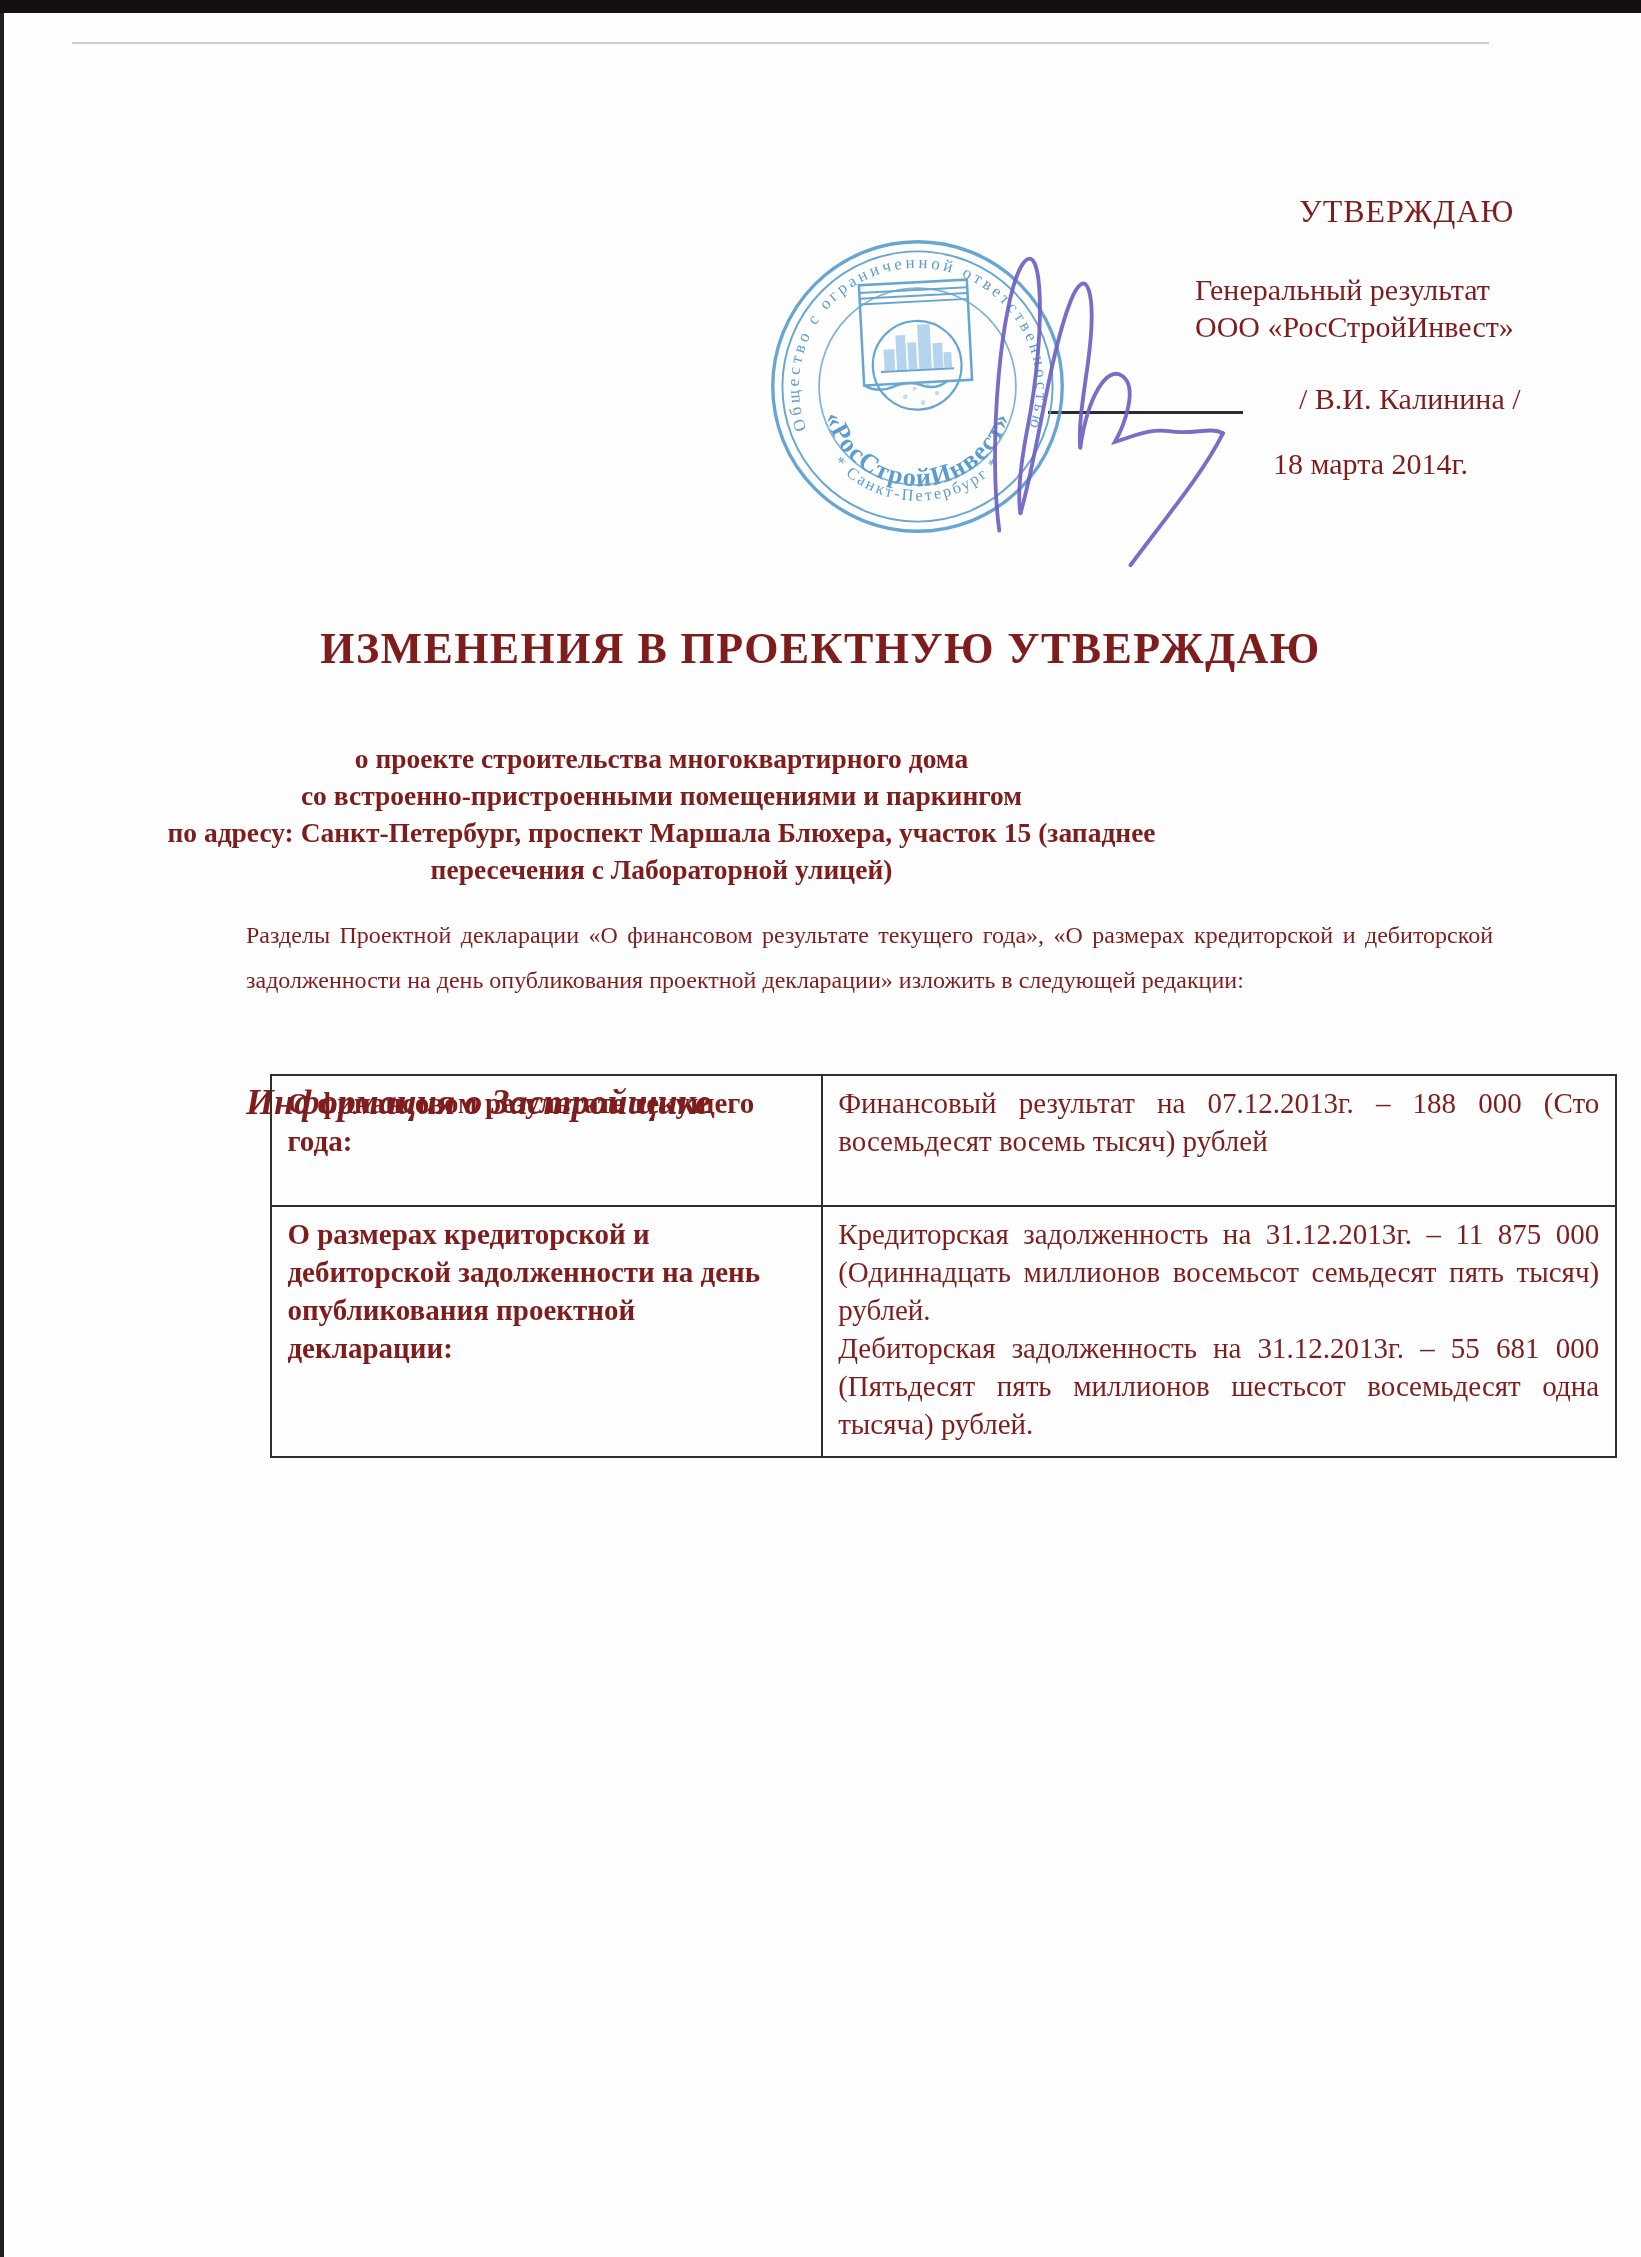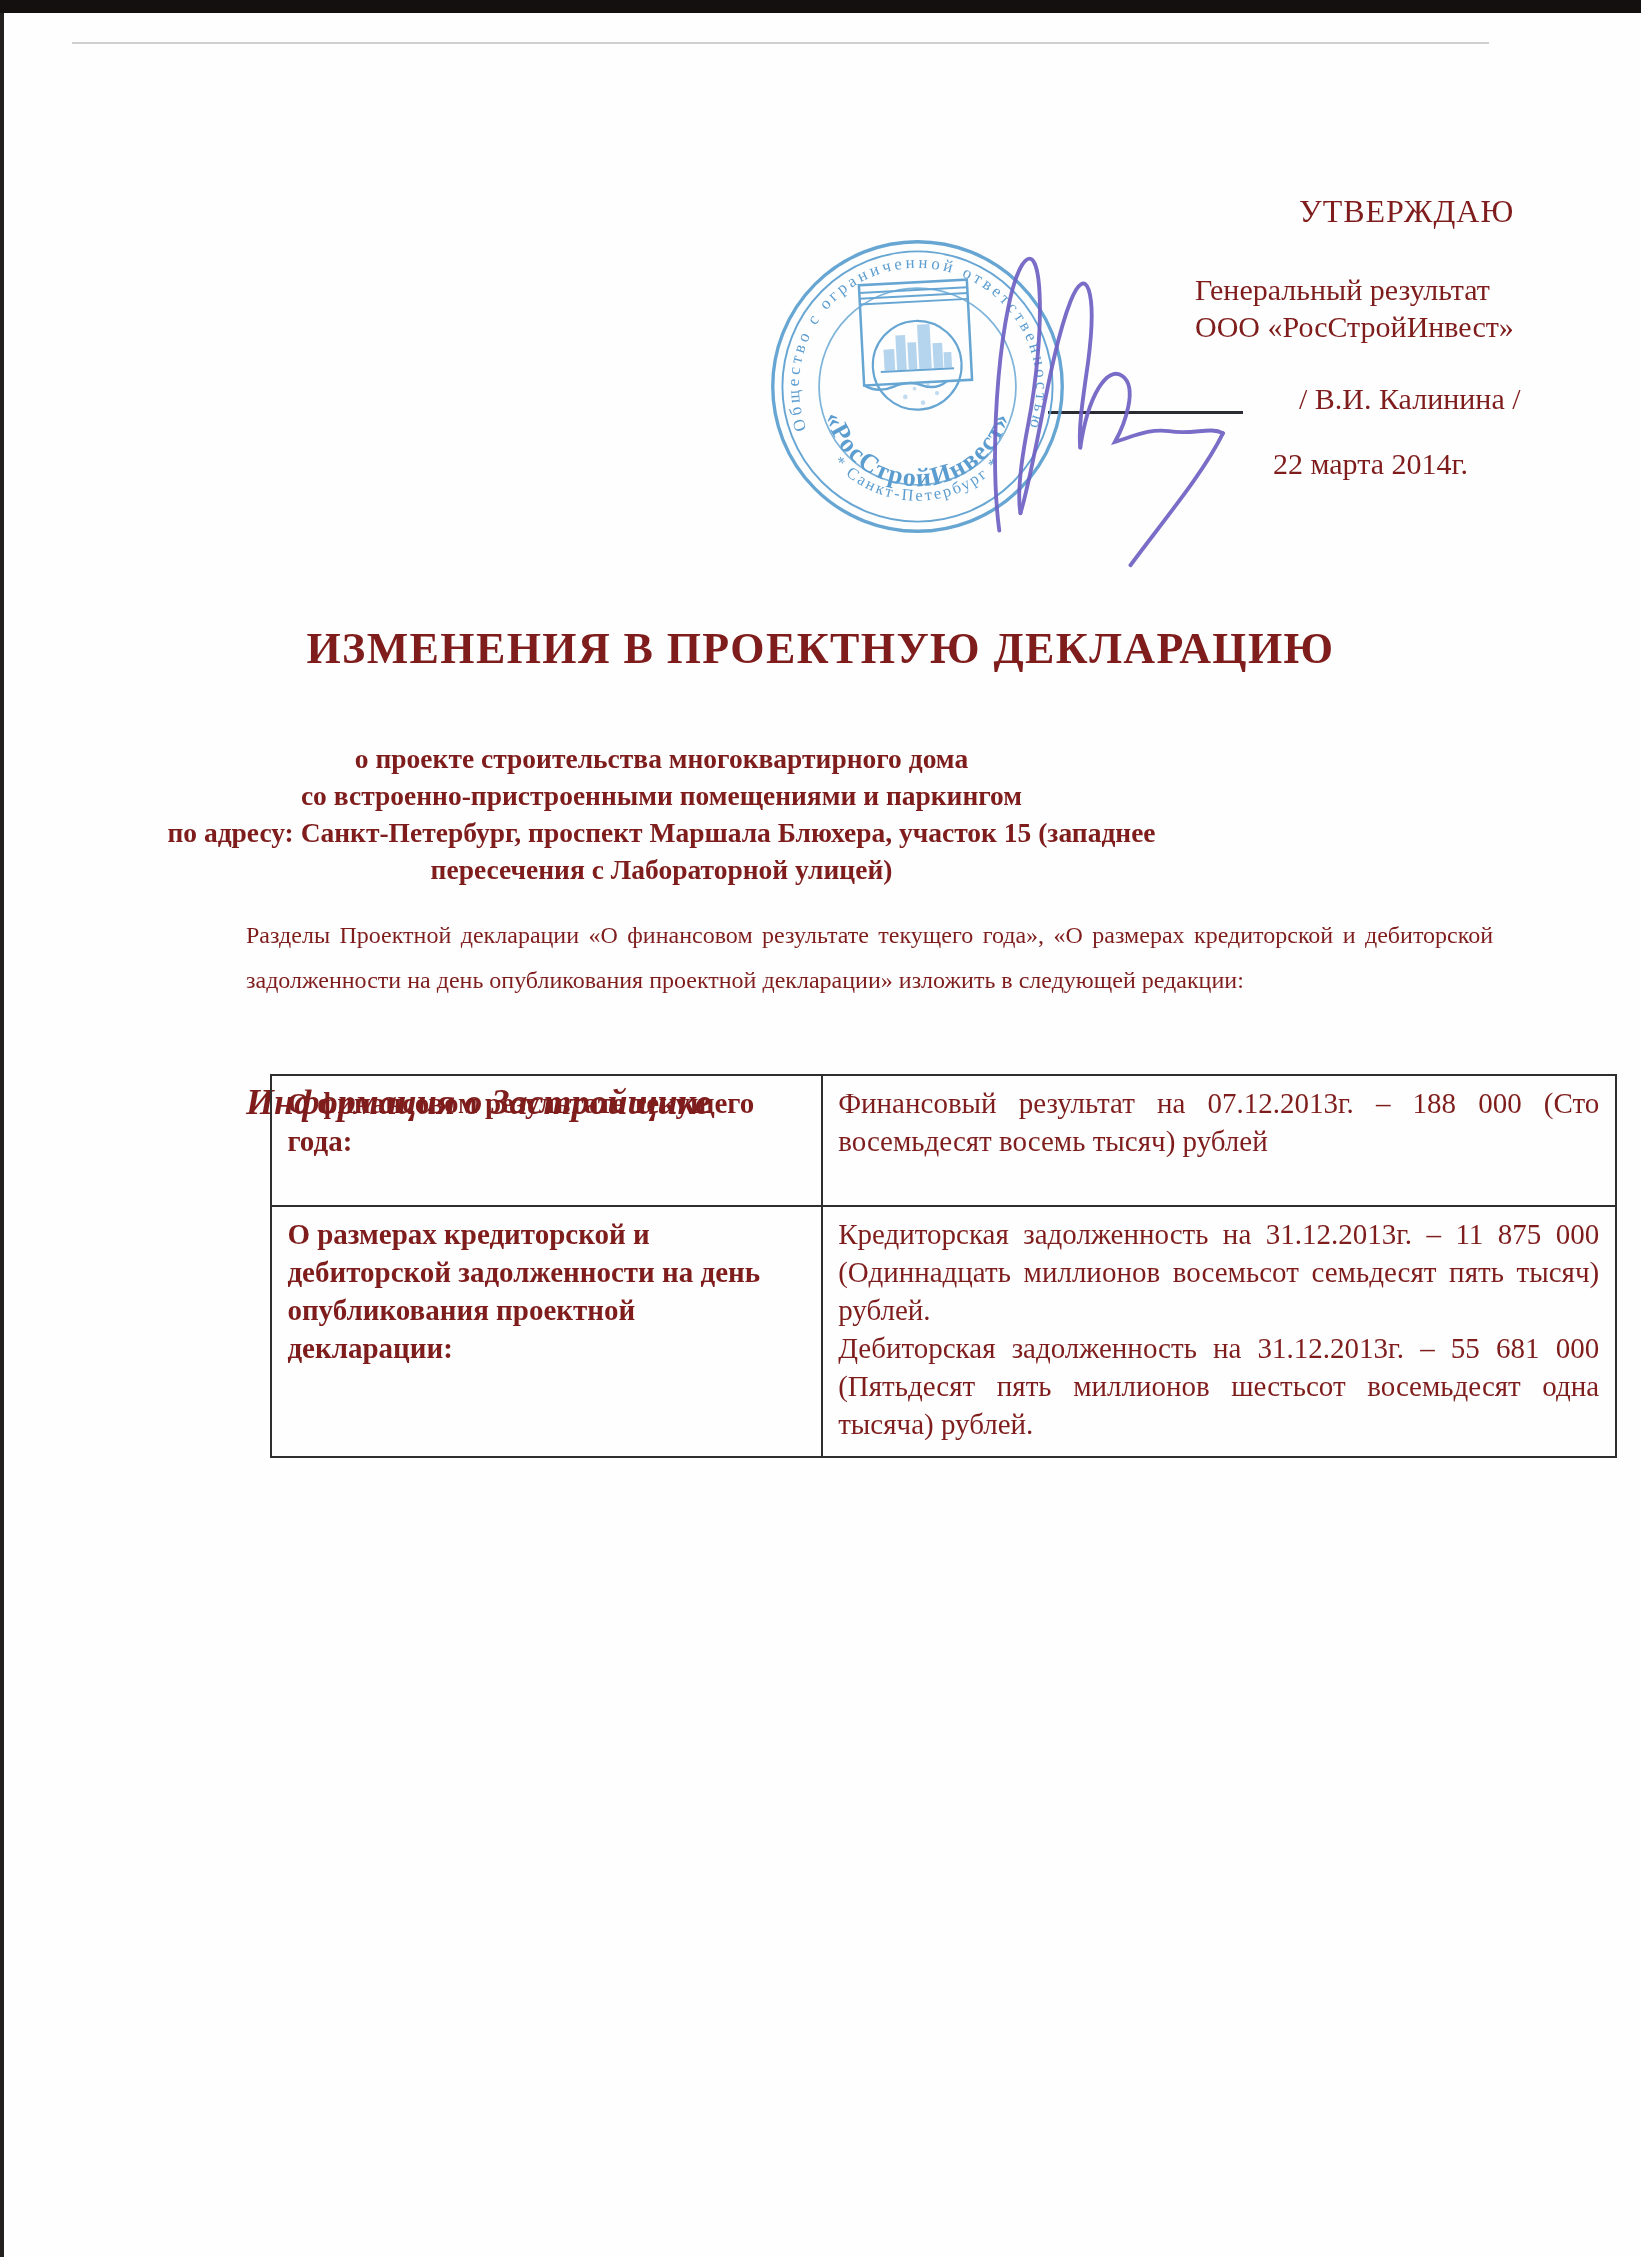--- a/index.html
+++ b/index.html
@@ -49,21 +49,21 @@
 
   <div class="scan-top"></div>
   <div class="scan-left"></div>
   <div class="scan-fold"></div>
 
   <div class="approve">УТВЕРЖДАЮ</div>
   <div class="director">Генеральный результат
 ООО «РосСтройИнвест»</div>
   <div class="sigline"></div>
   <div class="signame">/ В.И. Калинина /</div>
-  <div class="appdate">22 марта 2014г.</div>
+  <div class="appdate">18 марта 2014г.</div>
 
   <svg class="stamp" viewBox="-157 -157 314 314">
     <defs>
       <path id="arcTop" d="M -88 86 A 123 123 0 1 1 88 86"></path>
       <path id="arcName" d="M -97 24 A 99 99 0 0 0 97 24"></path>
       <path id="arcCity" d="M -90 76 A 117 117 0 0 0 90 76"></path>
     </defs>
     <g fill="none" stroke="#5b9fd0">
       <circle r="150" stroke-width="3.5"></circle>
       <circle r="140" stroke-width="2"></circle>
@@ -106,21 +106,21 @@
 
   <svg class="handsig" viewBox="0 0 300 365">
     <g fill="none" stroke="#6f61c4" stroke-width="4" stroke-linecap="round" opacity=".92">
       <path d="M 30 322 C 18 232 32 80 54 46 C 76 14 78 118 60 212 C 53 248 48 282 52 304"></path>
       <path d="M 52 304 C 70 242 82 140 104 84 C 120 44 132 72 122 148 C 116 190 112 216 114 236"></path>
       <path d="M 114 236 C 122 182 142 150 158 162 C 174 174 160 212 150 230 C 170 224 186 216 206 219 C 232 223 248 214 262 221"></path>
       <path d="M 262 221 C 242 262 200 312 166 358"></path>
     </g>
   </svg>
 
-  <div class="doc-title">ИЗМЕНЕНИЯ В ПРОЕКТНУЮ ДЕКЛАРАЦИЮ</div>
+  <div class="doc-title">ИЗМЕНЕНИЯ В ПРОЕКТНУЮ УТВЕРЖДАЮ</div>
   <div class="doc-sub">о проекте строительства многоквартирного дома
 со встроенно-пристроенными помещениями и паркингом
 по адресу: Санкт-Петербург, проспект Маршала Блюхера, участок 15 (западнее
 пересечения с Лабораторной улицей)</div>
   <div class="intro">Разделы Проектной декларации «О финансовом результате текущего года», «О размерах кредиторской и дебиторской задолженности на день опубликования проектной декларации» изложить в следующей редакции:</div>
   <div class="sect-head">Информация о Застройщике</div>
 
   <table class="info">
     <tbody>
         <tr class="r1">

